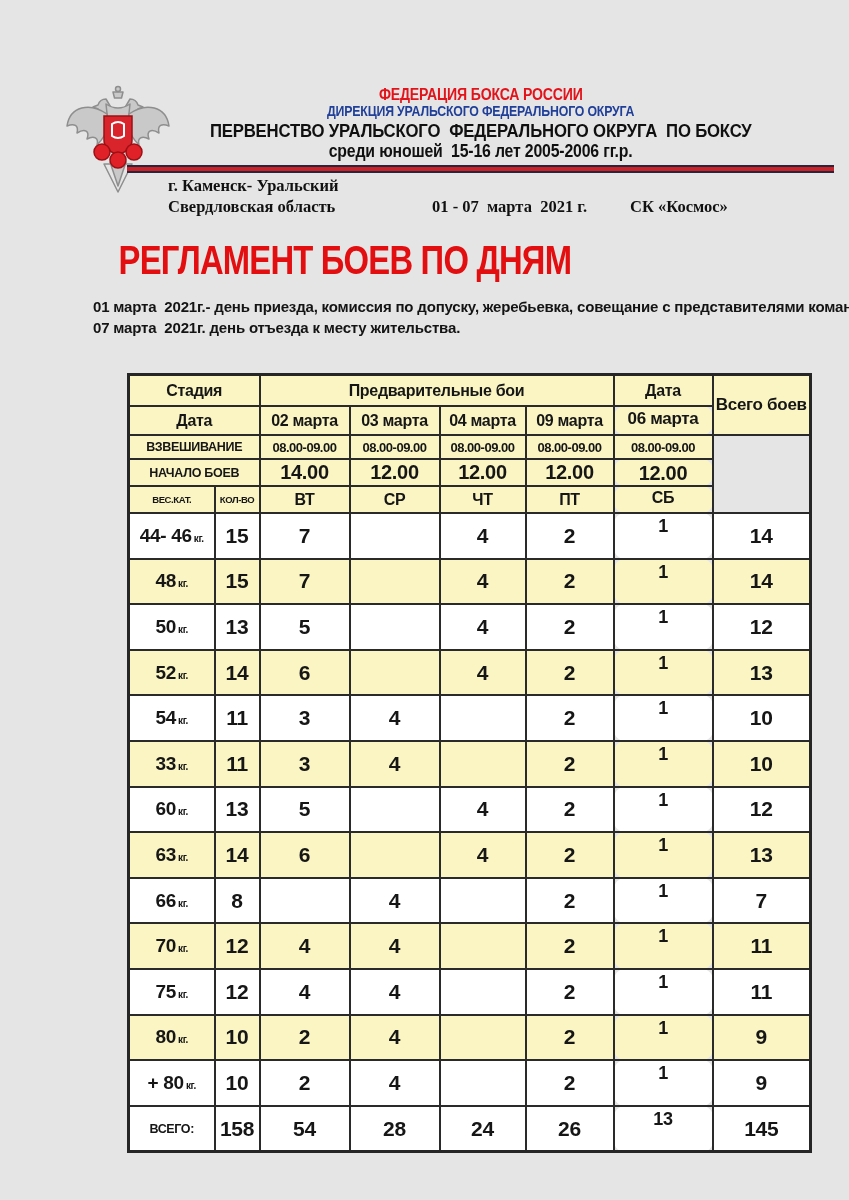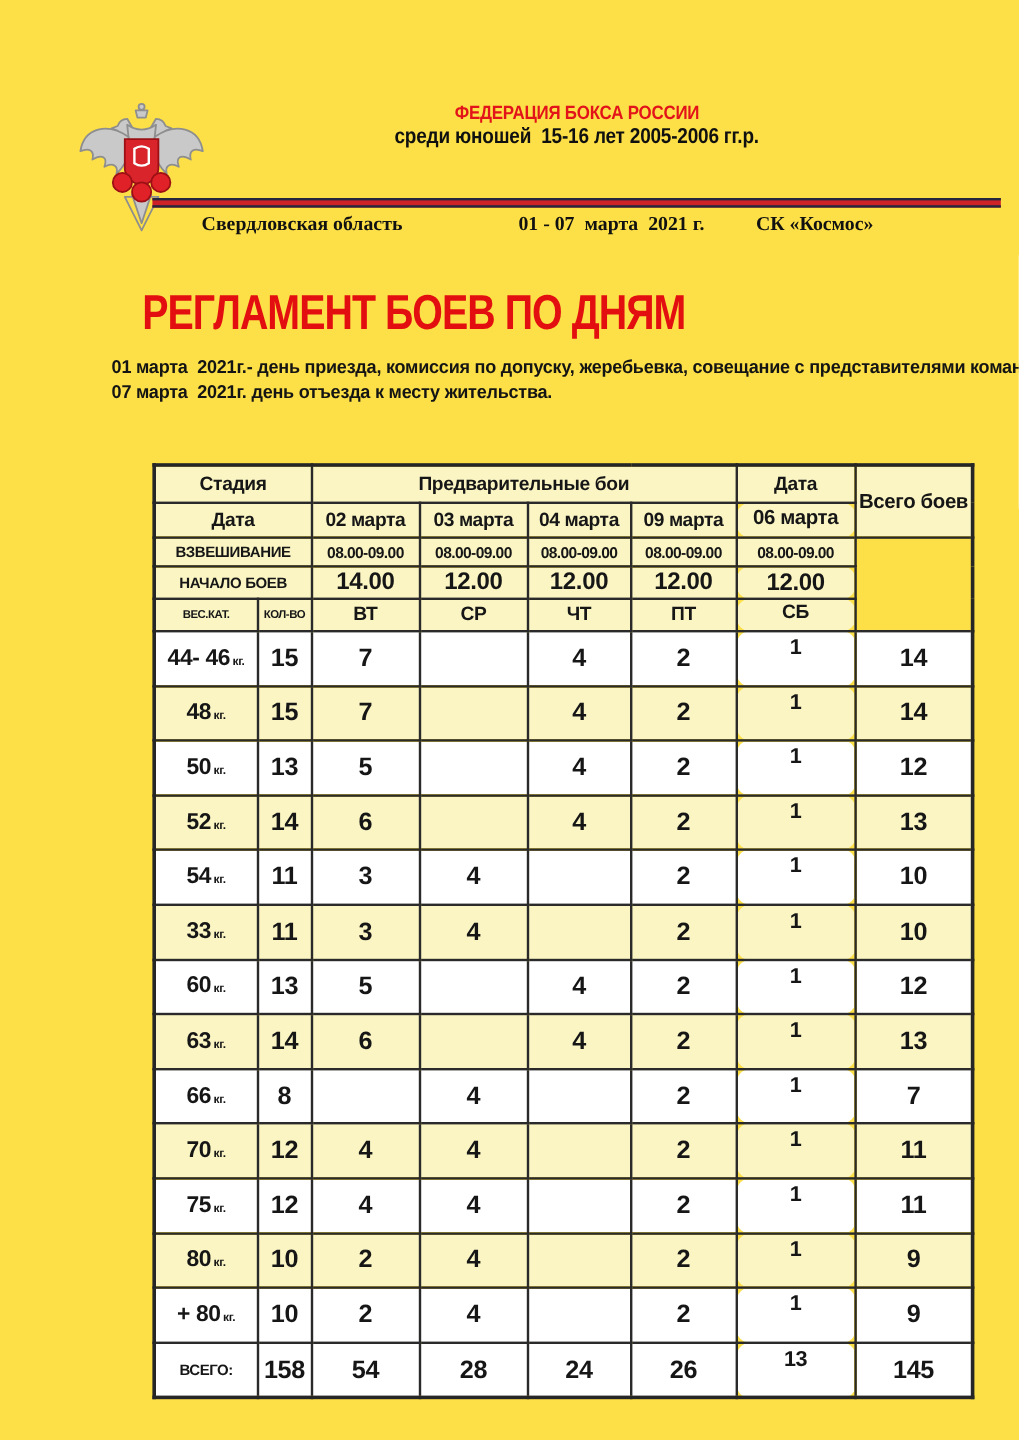--- a/index.html
+++ b/index.html
@@ -1,21 +1,21 @@
 <!DOCTYPE html>
 <html><head>
 <meta charset="utf-8">
 <style>
   html,body { margin:0; padding:0; }
   body {
     width:849px; height:1200px; background:#ffffff;
     font-family:"Liberation Sans", sans-serif; color:#1c1c1c;
     -webkit-font-smoothing:antialiased;
   }
-  .page { position:relative; width:849px; height:1200px; overflow:hidden; background:#fde047;text-decoration:underline; }
+  .page { position:relative; width:849px; height:1200px; overflow:hidden; background:#e5e5e5;text-decoration:underline; }
 
   
   .emblem { position:absolute; left:62px; top:84px; width:112px; height:116px; }
 
   
   .header-text { position:absolute; left:127px; top:86px; width:707px; text-align:center; font-weight:bold; }
   .hdr-line { display:block; white-space:pre; }
   .cond { display:inline-block; transform:scaleX(0.88); transform-origin:center; letter-spacing:-0.2px; }
   .fed   { color:#E3131A; font-size:16px; line-height:17px; }
   .dir   { color:#1F3F99; font-size:14px; line-height:16px; }
@@ -38,21 +38,21 @@
   .doc-title { position:absolute; left:0; top:238px; width:689px; text-align:center;
                font-weight:bold; font-size:41px; color:#E30E10; line-height:44px; }
   .doc-title .cond { transform:scaleX(0.80); letter-spacing:-1px; }
 
   
   .notes { position:absolute; left:93px; top:296px; width:745px;
            font-weight:bold; font-size:15.5px; line-height:21px; color:#141414; }
   .note-line { display:block; white-space:pre; transform:scaleX(0.97); transform-origin:left center; letter-spacing:-0.2px; }
 
   
-  .sched-wrap { position:absolute; left:127px; top:386px; }
+  .sched-wrap { position:absolute; left:127px; top:373px; }
   table.sched { border-collapse:collapse; table-layout:fixed; border:3px solid #262626; }
   .sched th, .sched td {
     border:2px solid #2a2a2a; padding:0; text-align:center; vertical-align:middle;
     font-weight:bold; color:#161616; letter-spacing:-0.3px; overflow:hidden;
   }
   .sched thead th { background:#FAF5C3; }
   .r1 th { height:29px; font-size:16px; }
   .r2 th { height:25px; font-size:16px; }
   .r3 th { height:22px; font-size:13px; letter-spacing:-0.5px; }
   .r4 th { height:21px; font-size:20px; }
@@ -103,26 +103,29 @@
 
         <circle cx="40" cy="68" r="8" fill="#E02127" stroke="#9c1015" stroke-width="1.5"></circle>
         <circle cx="72" cy="68" r="8" fill="#E02127" stroke="#9c1015" stroke-width="1.5"></circle>
         <circle cx="56" cy="76" r="8" fill="#E02127" stroke="#9c1015" stroke-width="1.5"></circle>
       </g>
     </svg>
   </div>
 
   <div class="header-text">
     <span class="hdr-line fed"><span class="cond">ФЕДЕРАЦИЯ БОКСА РОССИИ</span></span>
+    <span class="hdr-line dir"><span class="cond">ДИРЕКЦИЯ УРАЛЬСКОГО ФЕДЕРАЛЬНОГО ОКРУГА</span></span>
+    <span class="hdr-line champ"><span class="cond">ПЕРВЕНСТВО УРАЛЬСКОГО  ФЕДЕРАЛЬНОГО ОКРУГА  ПО БОКСУ</span></span>
     <span class="hdr-line age"><span class="cond">среди юношей  15-16 лет 2005-2006 гг.р.</span></span>
   </div>
 
   <div class="divider"></div>
 
   <div class="loc-block">
+    <span class="loc-line1">г. Каменск- Уральский</span>
     <span class="loc-line2">
       <span class="loc-region">Свердловская область</span>
       <span class="loc-dates">01 - 07  марта  2021 г.</span>
       <span class="loc-venue">СК «Космос»</span>
     </span>
   </div>
 
   <div class="doc-title">
     <span class="cond">РЕГЛАМЕНТ БОЕВ ПО ДНЯМ</span>
   </div>

